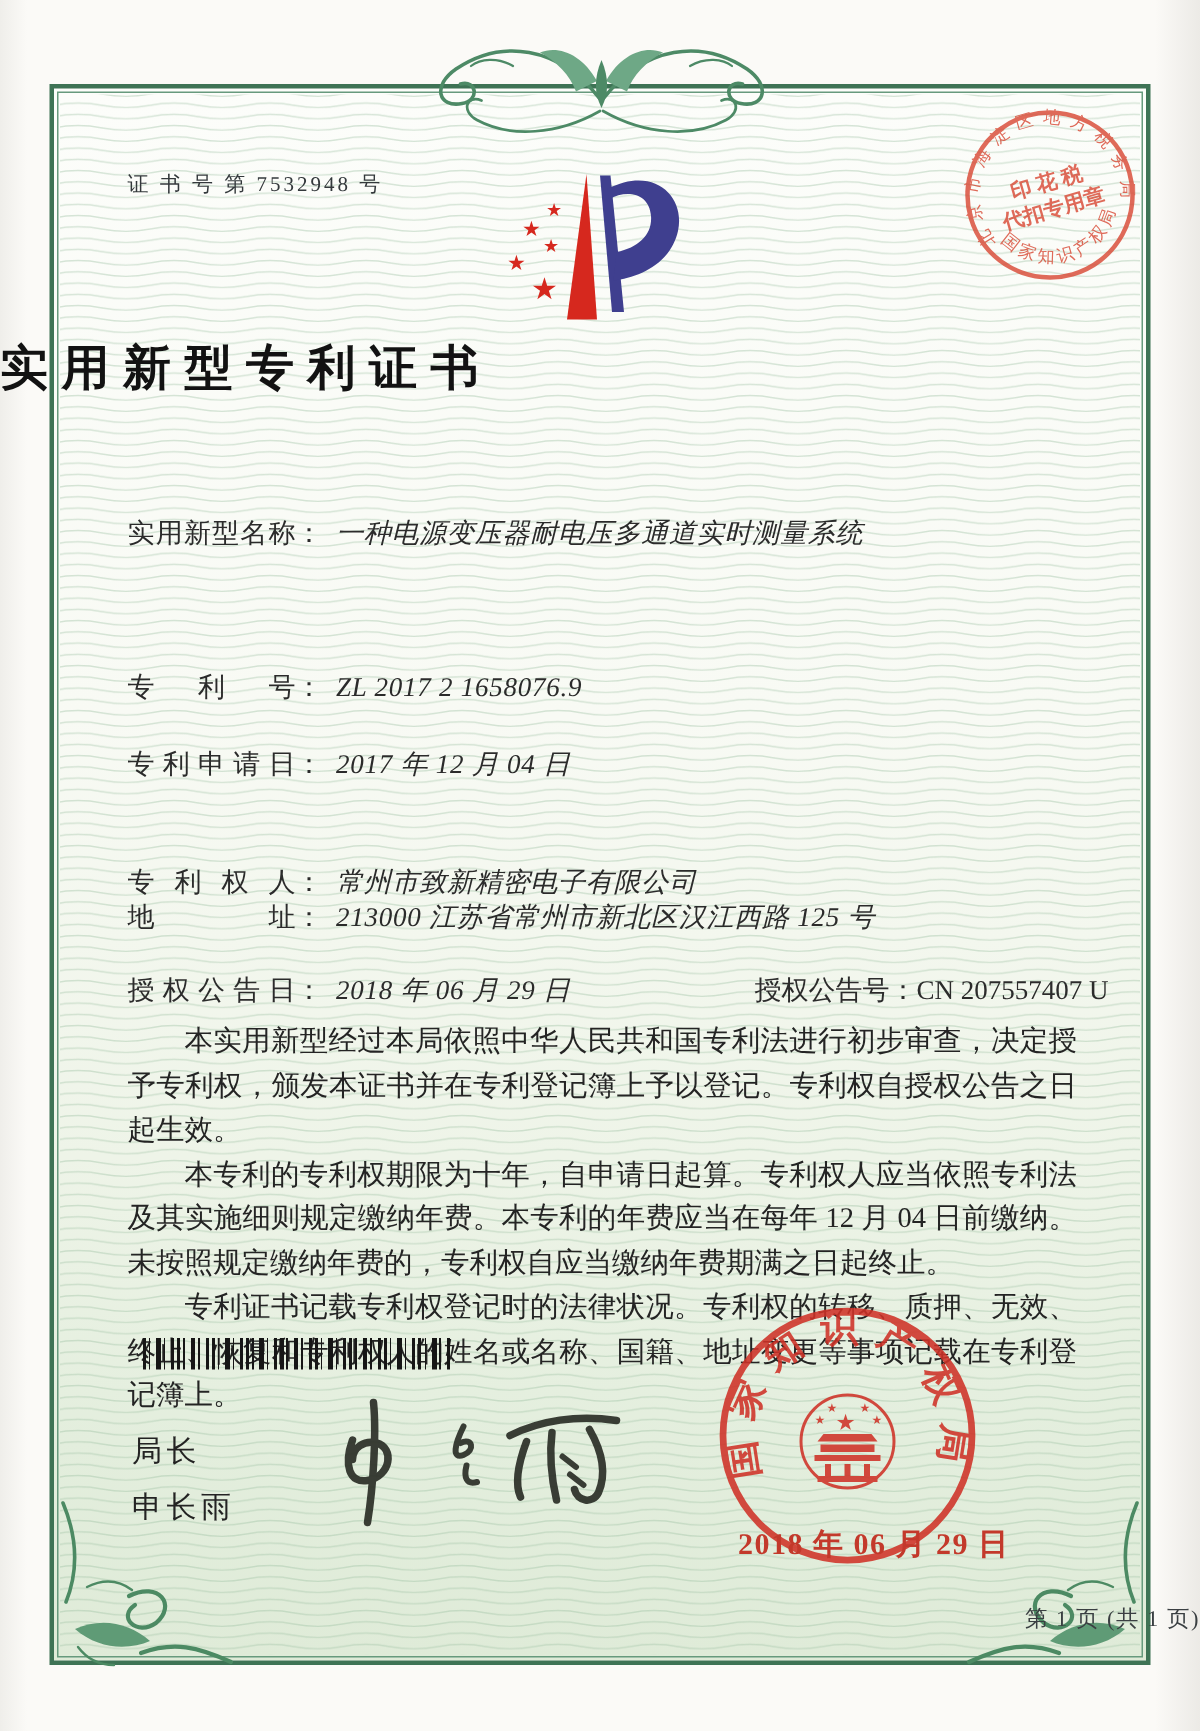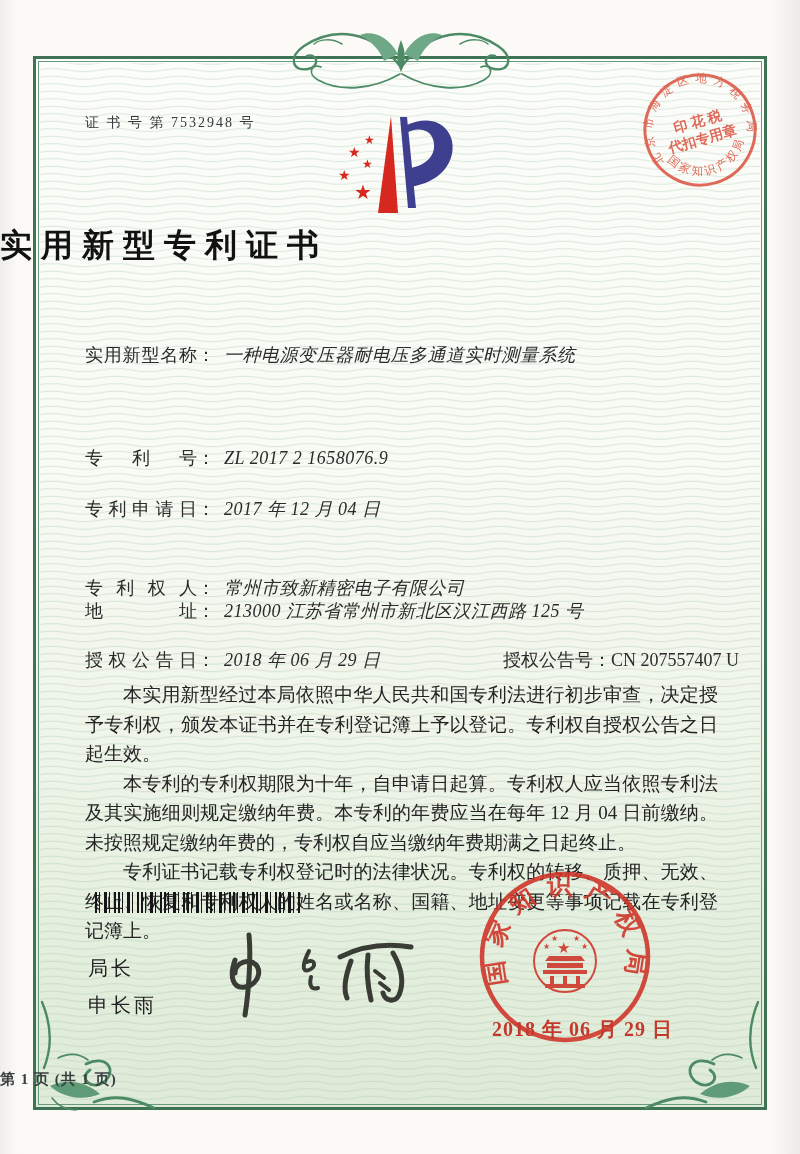--- a/index.html
+++ b/index.html
@@ -42,21 +42,21 @@
       repeating-linear-gradient(90deg,
         #161616 0 2px,transparent 2px 4px,
         #161616 4px 5px,transparent 5px 9px,
         #161616 9px 12px,transparent 12px 14px,
         #161616 14px 15px,transparent 15px 19px,
         #161616 19px 21px,transparent 21px 23px);
   }
   .officer{left:88px;top:950px;font-size:20px;letter-spacing:3px;color:#232323;line-height:37px;}
   .seal-date{left:492px;top:1016px;font-size:20px;letter-spacing:1px;color:#c3392b;
              font-weight:600;z-index:6;}
-  .footer{left:0;right:0;top:1070px;text-align:left;font-size:15px;letter-spacing:1px;color:#3a3f42;font-weight:bold;}
+  .footer{left:0;right:0;top:1070px;text-align:right;font-size:15px;letter-spacing:1px;color:#3a3f42;}
   svg text{font-family:"Liberation Serif","DejaVu Serif",serif;}
 </style>
 </head>
 <body>
 
 <div class="page">
 
   <div class="frame"></div>
   <svg class="waves" xmlns="http://www.w3.org/2000/svg" width="728" height="1048">
     <defs>

